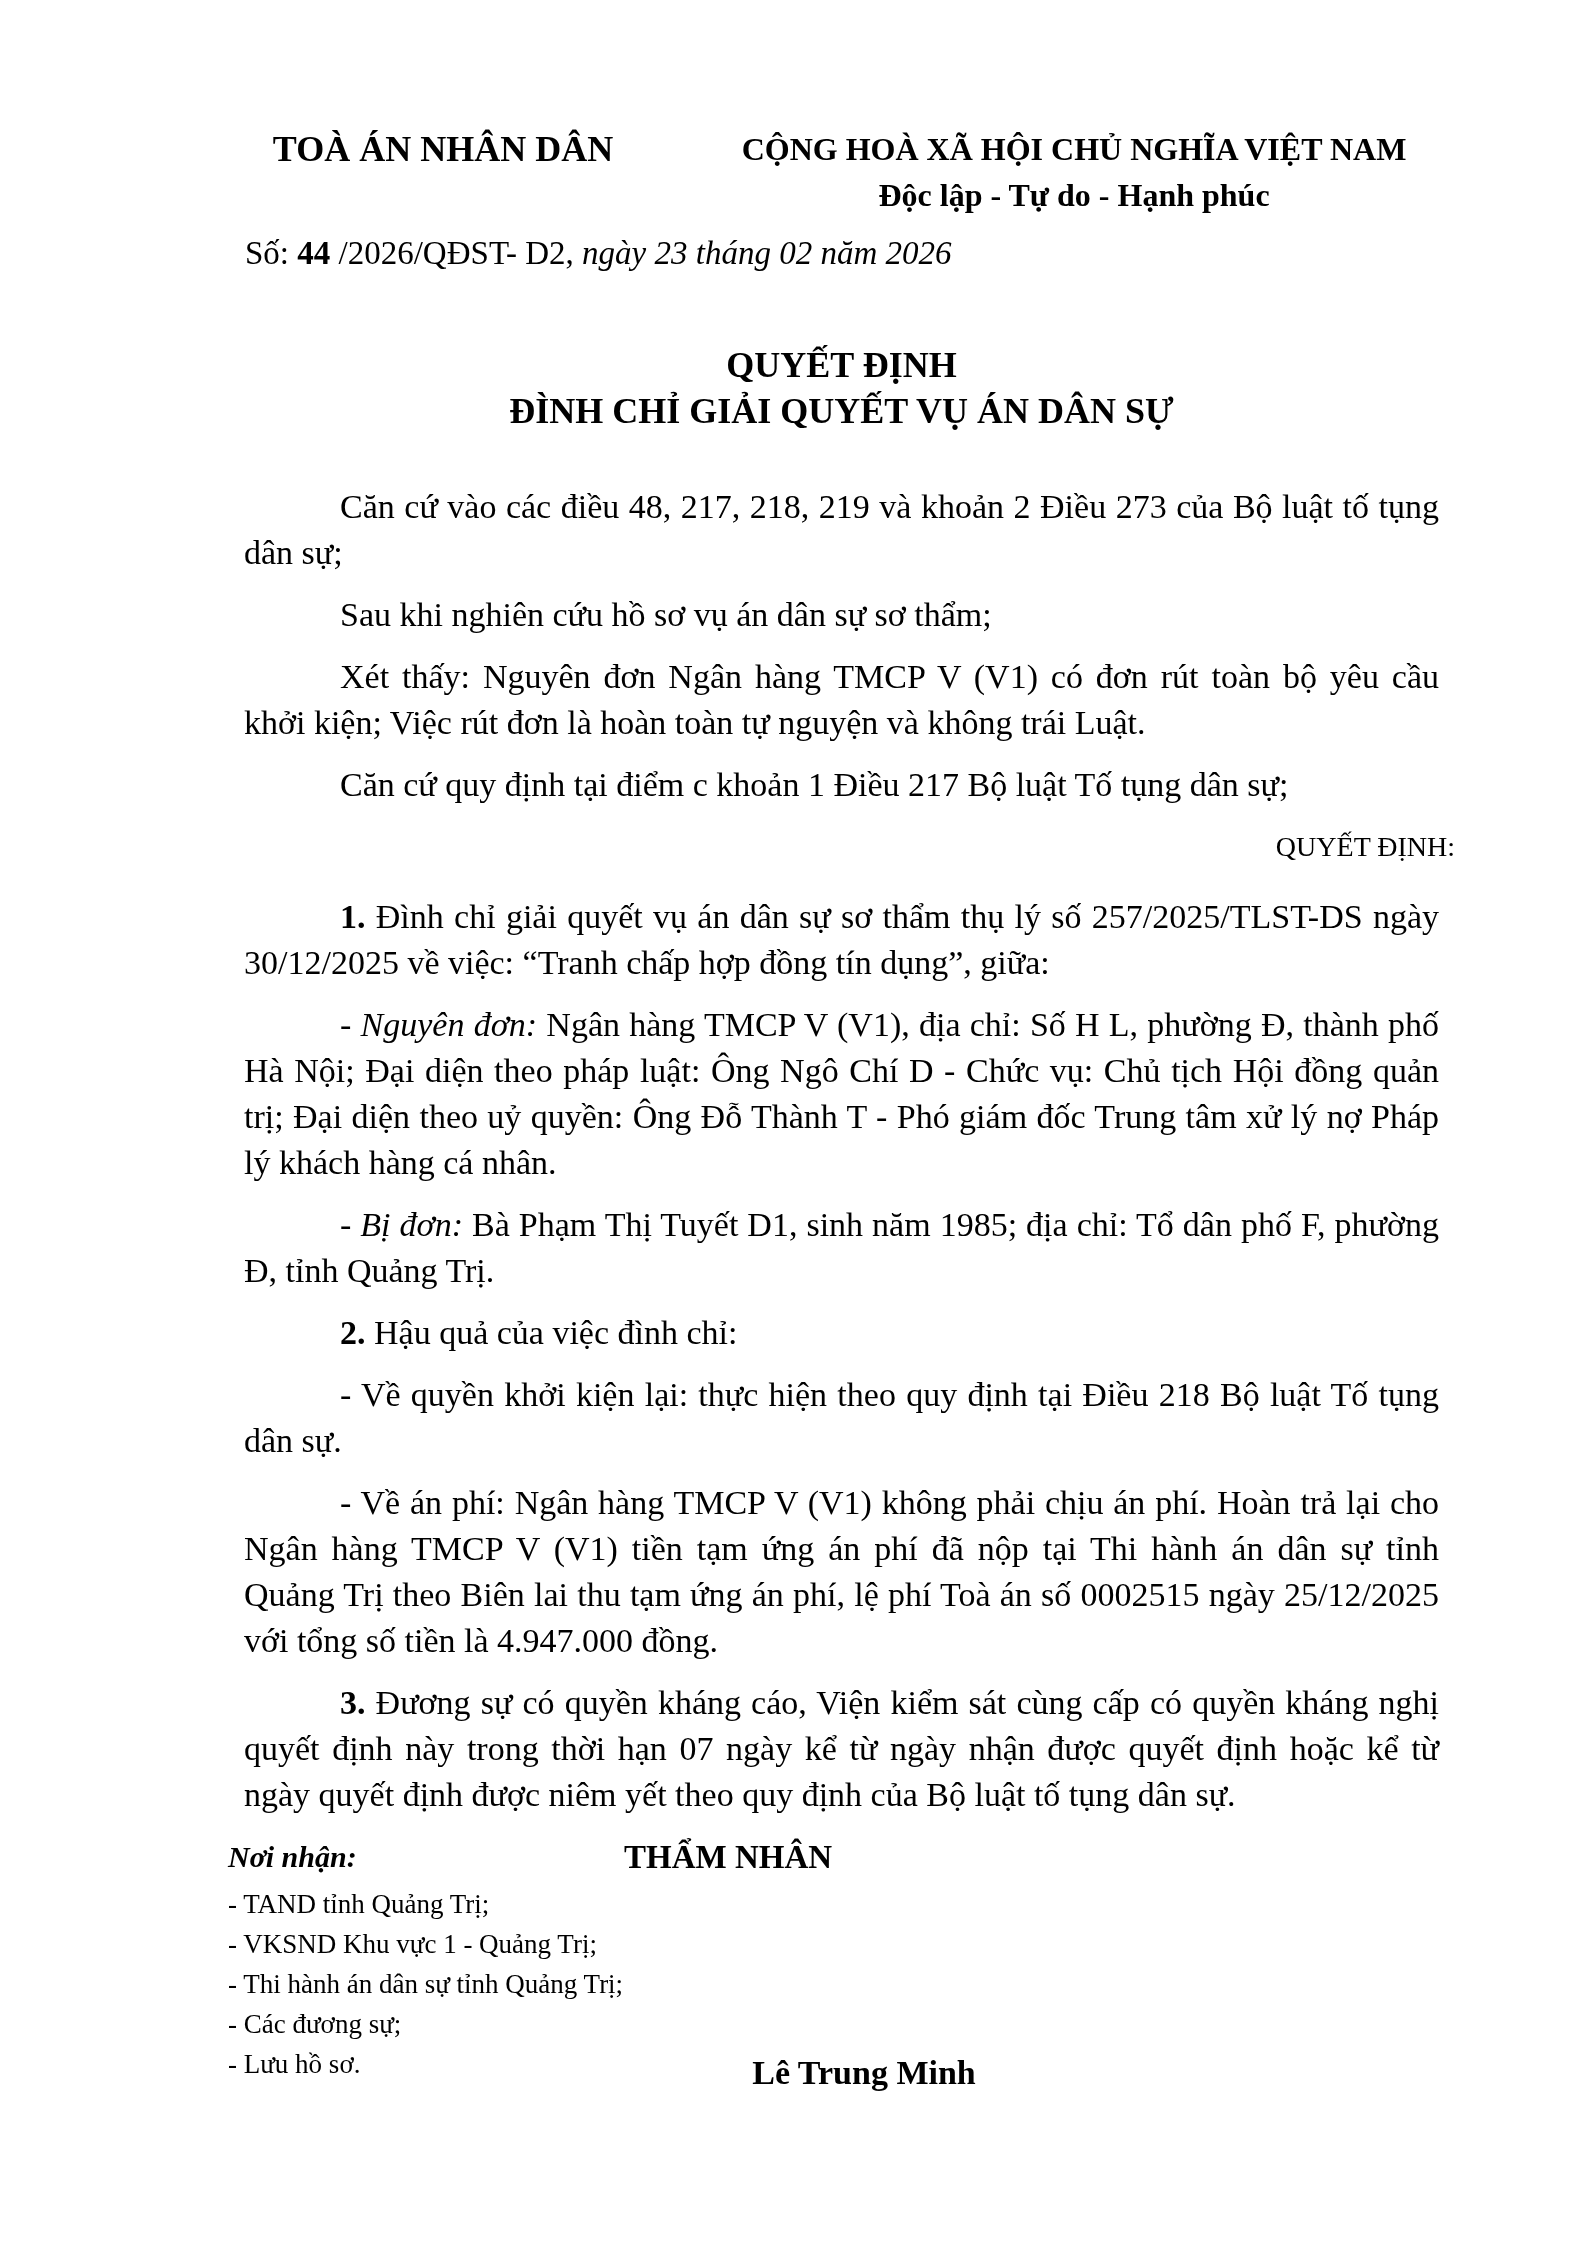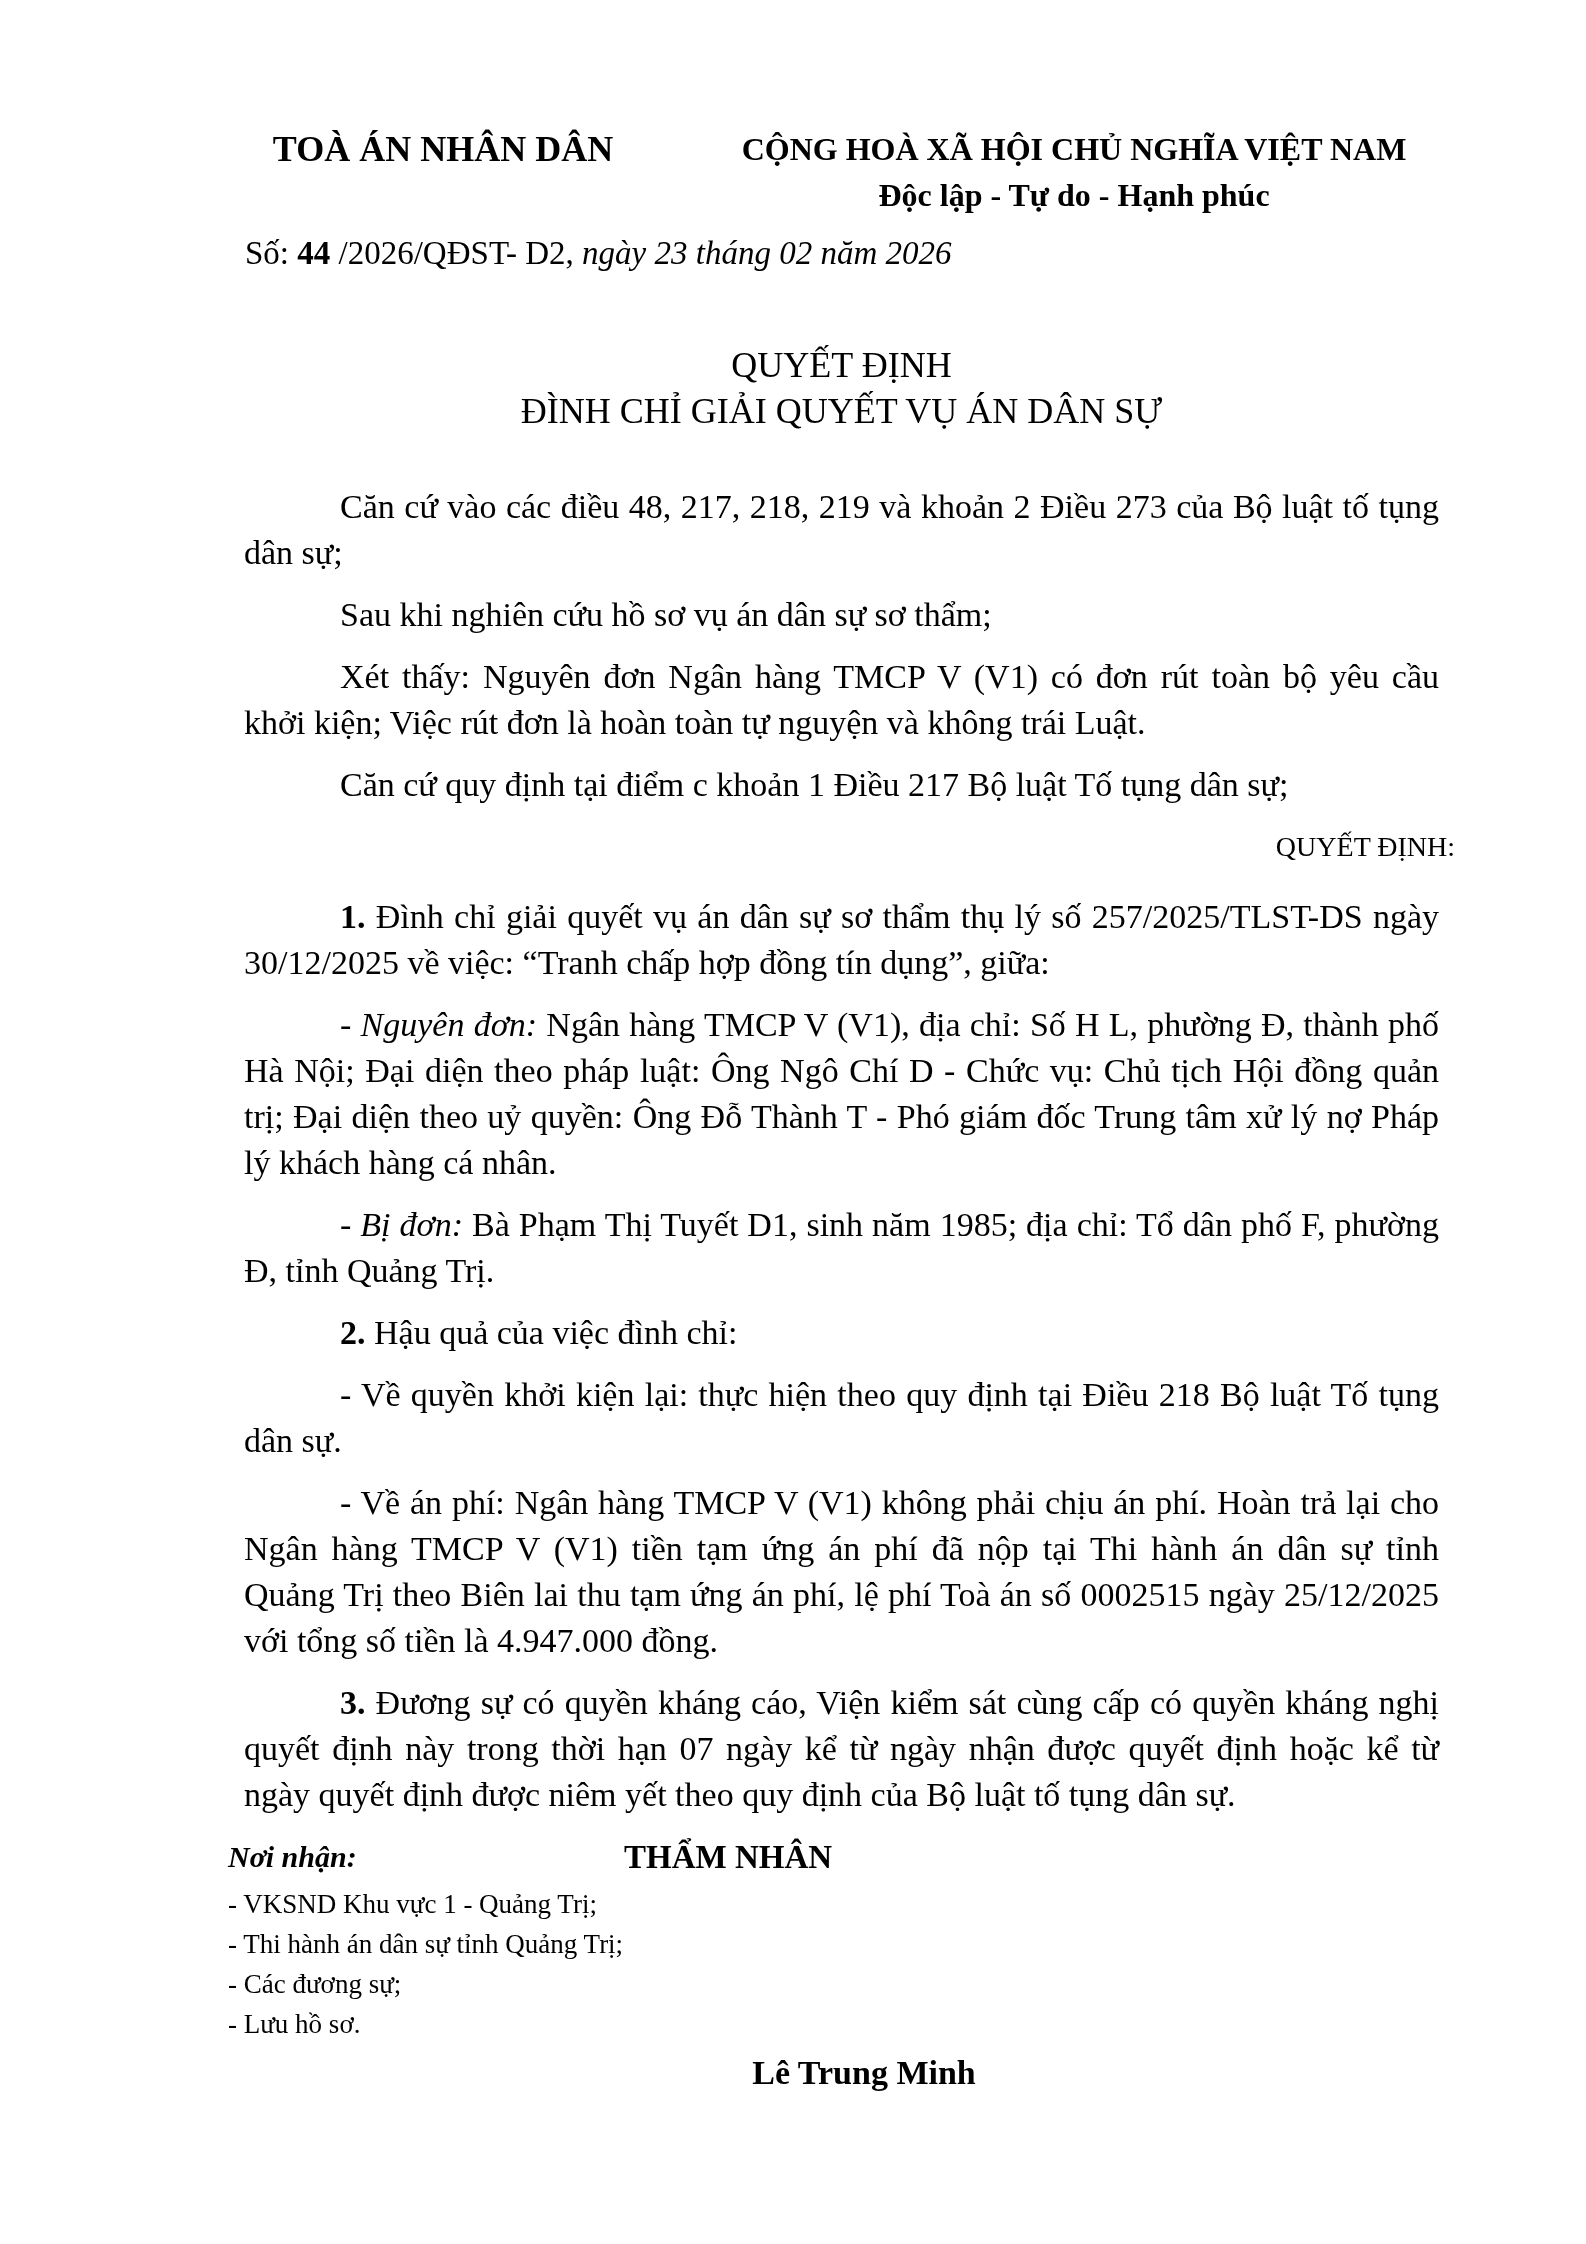--- a/index.html
+++ b/index.html
@@ -26,21 +26,21 @@
   }
   .doc-number {
     margin-top:12px; padding-left:17px;
     font-size:33px; line-height:46px; white-space:nowrap;
   }
   .doc-number .num { font-weight:bold; }
   .doc-number .date { font-style:italic; }
   
   .doc-title {
     margin-top:66px; text-align:center;
-    font-weight:normal; font-size:36px; line-height:46px;
+    font-weight:bold; font-size:36px; line-height:46px;
   }
   
   .para {
     margin:16px; font-size:34px; line-height:46px;
     text-align:justify; text-indent:96px;
   }
   .mt10 { margin-top:10px; }
   .section-heading {
     margin-top:16px; text-align:right;
     font-weight:normal; font-size:28px; line-height:46px;
@@ -106,20 +106,21 @@
     <p class="para"><span>- </span><span class="i">Bị đơn:</span><span> Bà Phạm Thị Tuyết D1, sinh năm 1985; địa chỉ: Tổ dân phố F, phường Đ, tỉnh Quảng Trị.</span></p>
     <p class="para"><span class="b">2.</span><span> Hậu quả của việc đình chỉ:</span></p>
     <p class="para mt10">- Về quyền khởi kiện lại: thực hiện theo quy định tại Điều 218 Bộ luật Tố tụng dân sự.</p>
     <p class="para mt10">- Về án phí: Ngân hàng TMCP V (V1) không phải chịu án phí. Hoàn trả lại cho Ngân hàng TMCP V (V1) tiền tạm ứng án phí đã nộp tại Thi hành án dân sự tỉnh Quảng Trị theo Biên lai thu tạm ứng án phí, lệ phí Toà án số 0002515 ngày 25/12/2025 với tổng số tiền là 4.947.000 đồng.</p>
     <p class="para mt10"><span class="b">3.</span><span> Đương sự có quyền kháng cáo, Viện kiểm sát cùng cấp có quyền kháng nghị quyết định này trong thời hạn 07 ngày kể từ ngày nhận được quyết định hoặc kể từ ngày quyết định được niêm yết theo quy định của Bộ luật tố tụng dân sự.</span></p>
   </div>
 
   <div class="footer">
     <div class="recipients-label">Nơi nhận:</div>
     <ul class="recipients">
+      <li>- TAND tỉnh Quảng Trị;</li>
       <li>- VKSND Khu vực 1 - Quảng Trị;</li>
       <li>- Thi hành án dân sự tỉnh Quảng Trị;</li>
       <li>- Các đương sự;</li>
       <li>- Lưu hồ sơ.</li>
     </ul>
     <div class="judge-title">THẨM NHÂN</div>
     <div class="judge-name">Lê Trung Minh</div>
   </div>
 
 </div>

